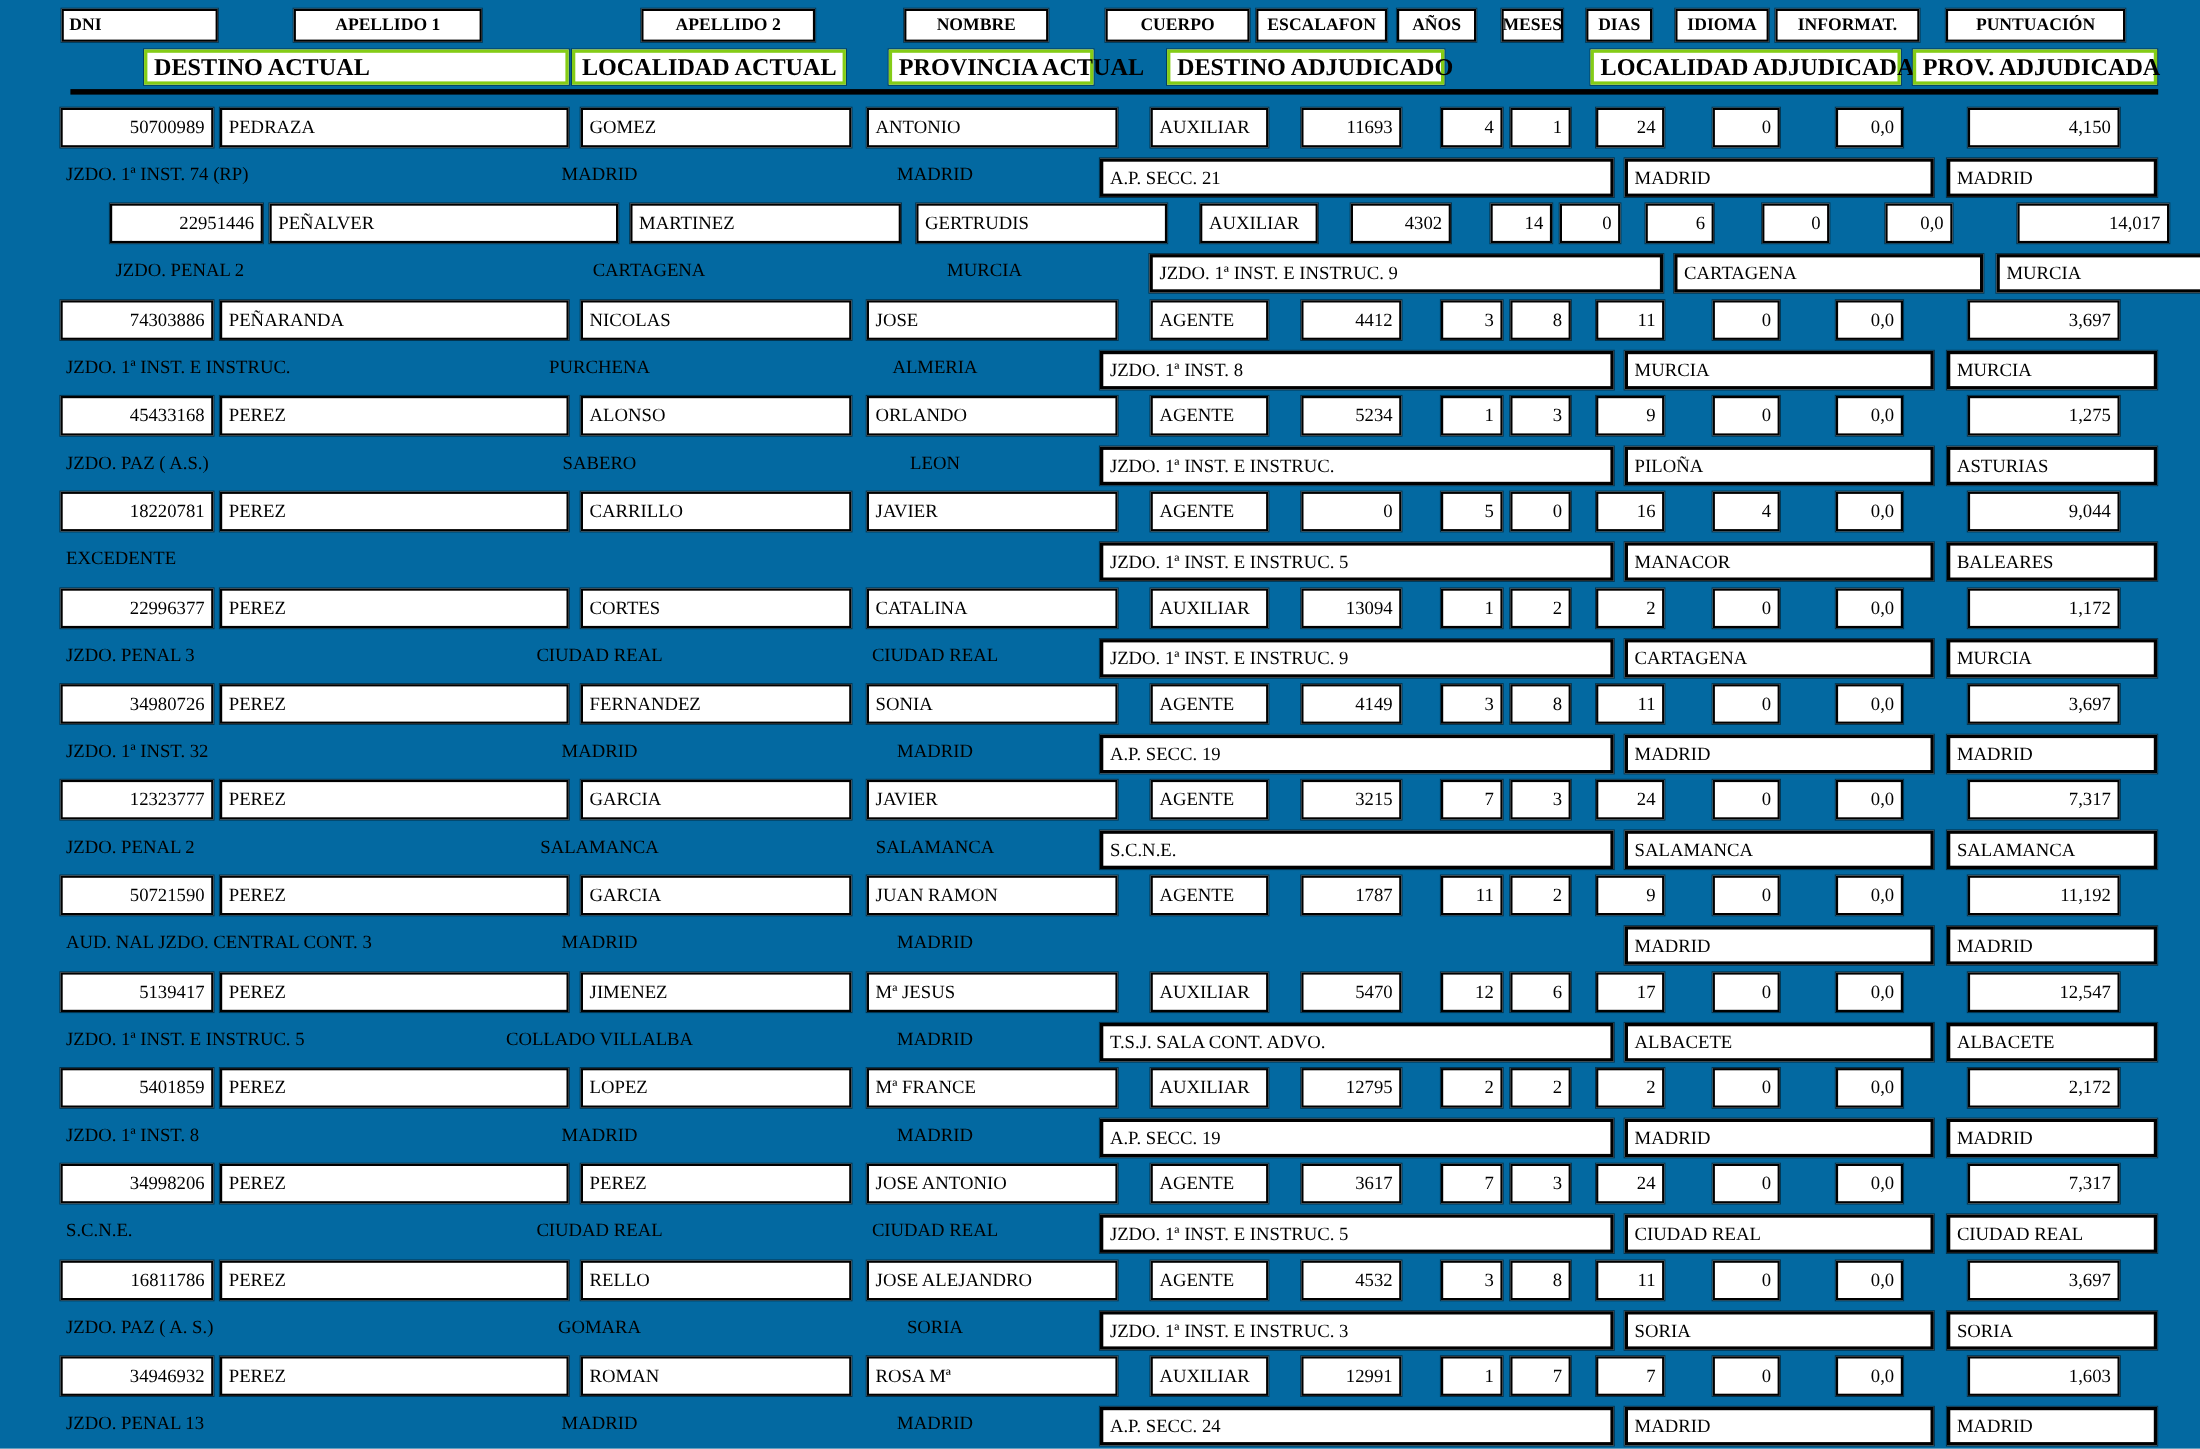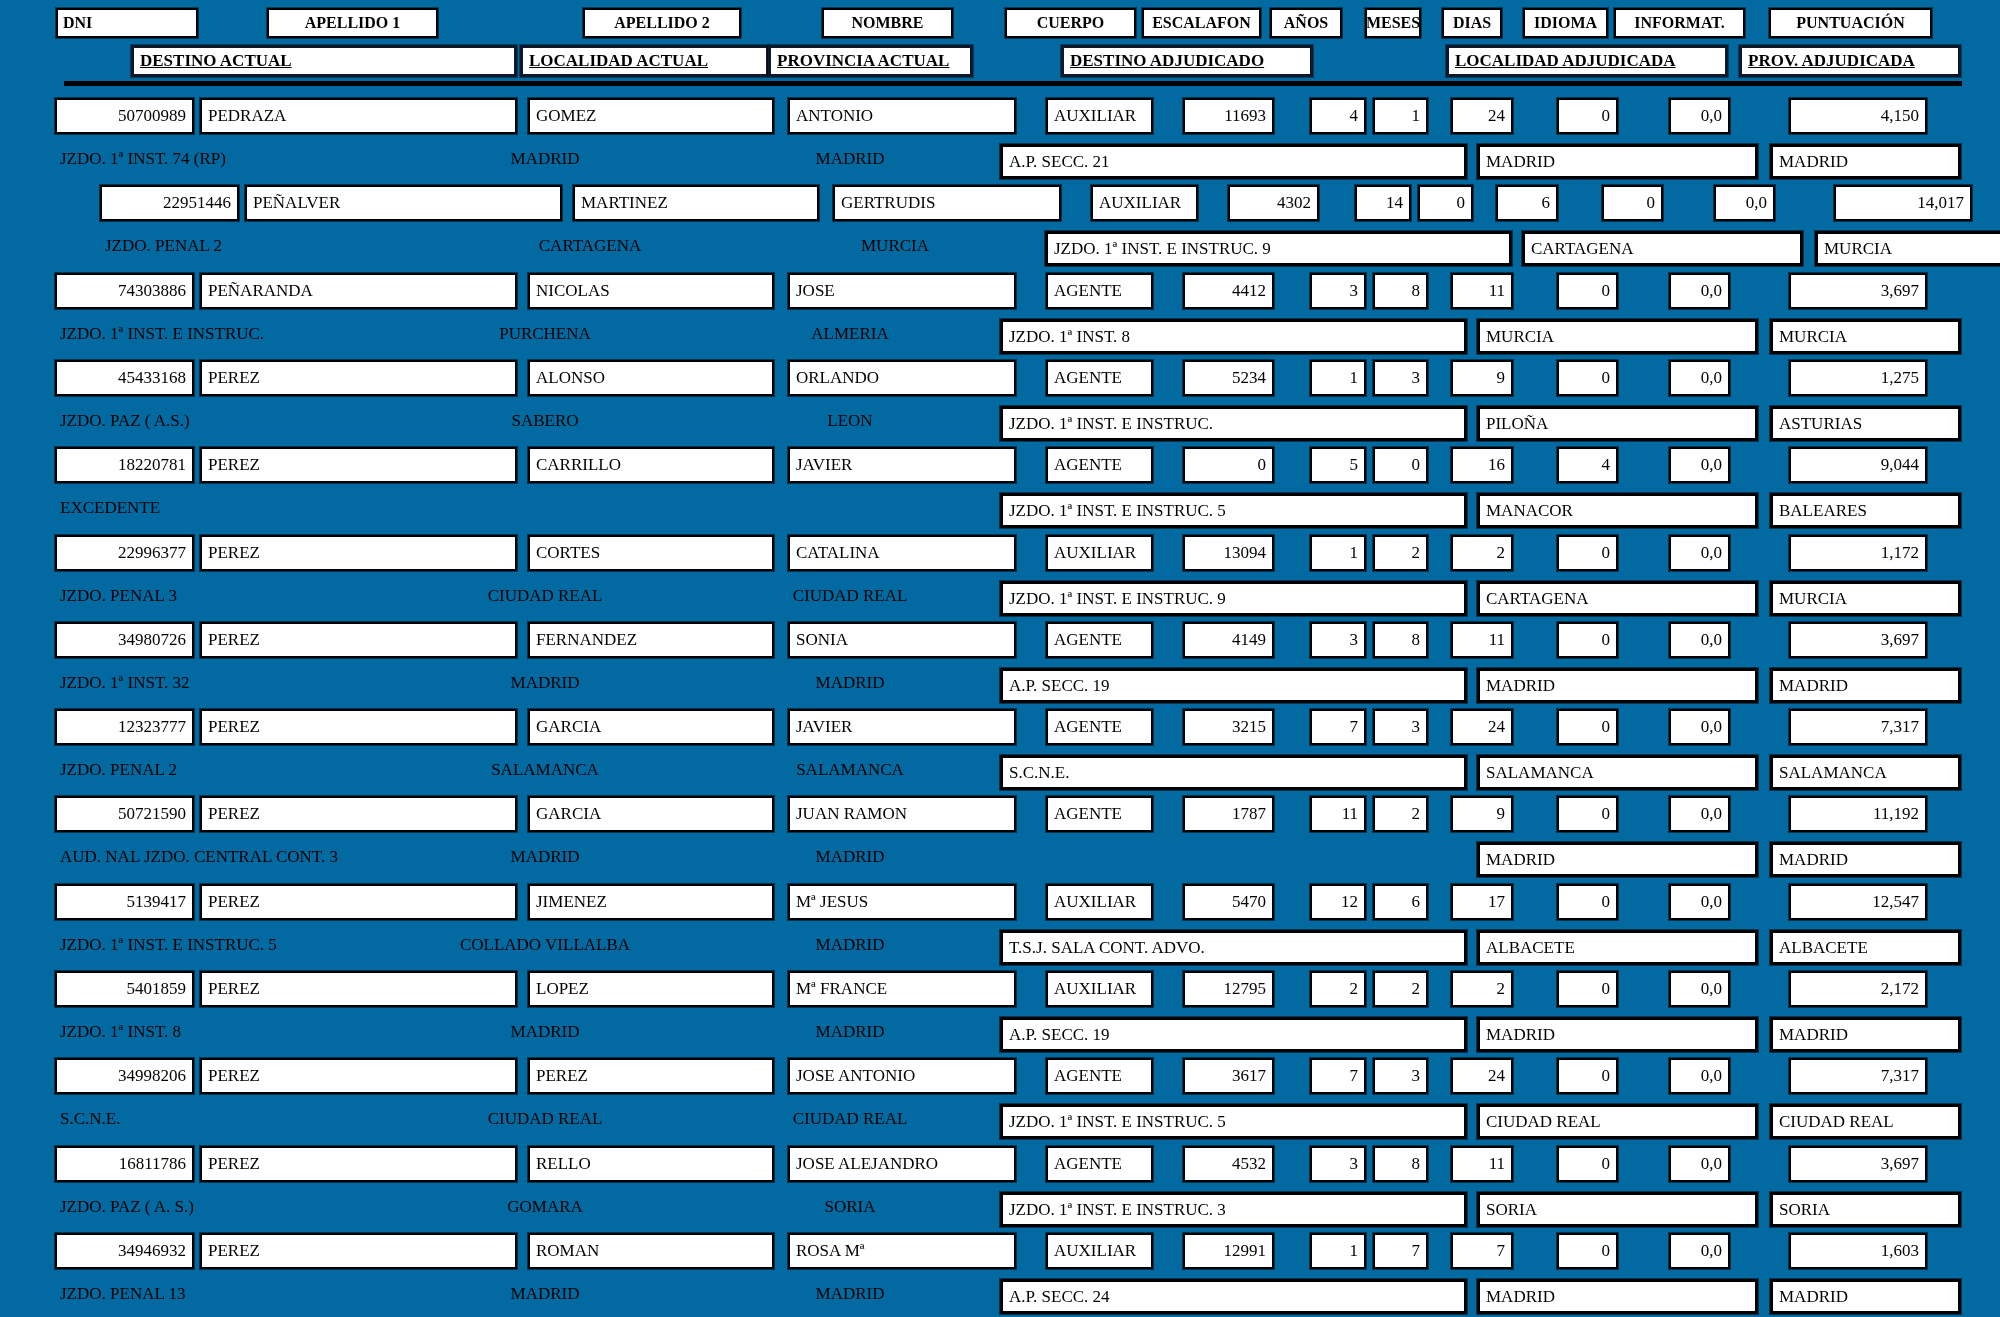--- a/index.html
+++ b/index.html
@@ -23,27 +23,27 @@
   .h-esc{left:1142px;width:119px}
   .h-ano{left:1270px;width:72px}
   .h-mes{left:1365px;width:56px}
   .h-dia{left:1442px;width:60px}
   .h-idi{left:1523px;width:85px}
   .h-inf{left:1614px;width:131px}
   .h-pun{left:1769px;width:163px}
   
   .h2{
     position:absolute;top:45px;height:32px;box-sizing:border-box;
-    border:3px solid #0f172a;box-shadow:0 0 0 1px rgba(0,0,0,.4);
+    border:3px solid #84cc16;box-shadow:0 0 0 1px rgba(0,0,0,.4);
     display:flex;align-items:center;justify-content:flex-start;padding-left:6px;
-    font-weight:700;font-size:17px;white-space:nowrap;background:#fff;text-decoration:underline;
+    font-weight:700;font-size:22px;white-space:nowrap;background:#fff;
   }
   .h2-dact{left:131px;width:386px}
   .h2-lact{left:520px;width:249px}
-  .h2-pact{left:768px;width:205px}
+  .h2-pact{left:808px;width:186px}
   .h2-dadj{left:1061px;width:252px}
   .h2-ladj{left:1446px;width:282px}
   .h2-padj{left:1739px;width:222px}
   .rule{position:absolute;left:64px;top:81px;width:1898px;height:5px;background:#000;}
   
   .record{position:absolute;left:0;width:2000px;height:88px;}
   .vbox{
     position:absolute;top:0;height:36px;box-sizing:border-box;
     border:2px solid #000;box-shadow:0 0 0 1px rgba(0,0,0,.5);
     display:flex;align-items:center;padding:0 6px;

